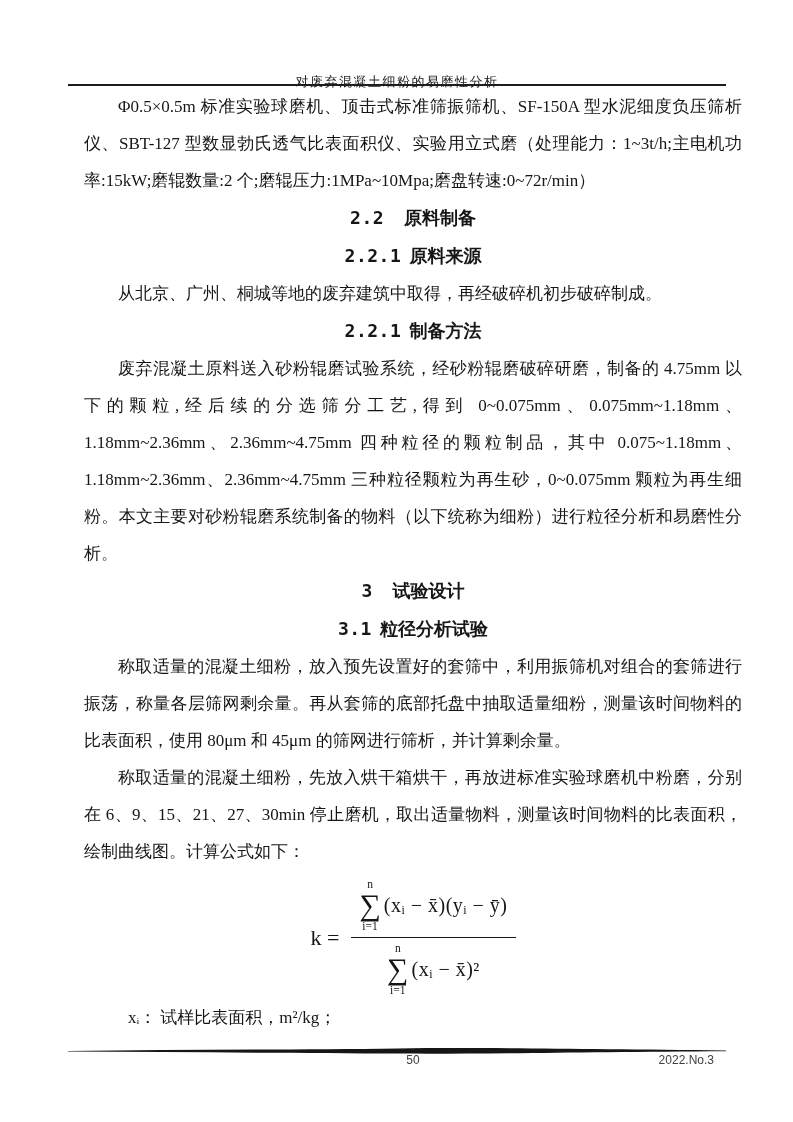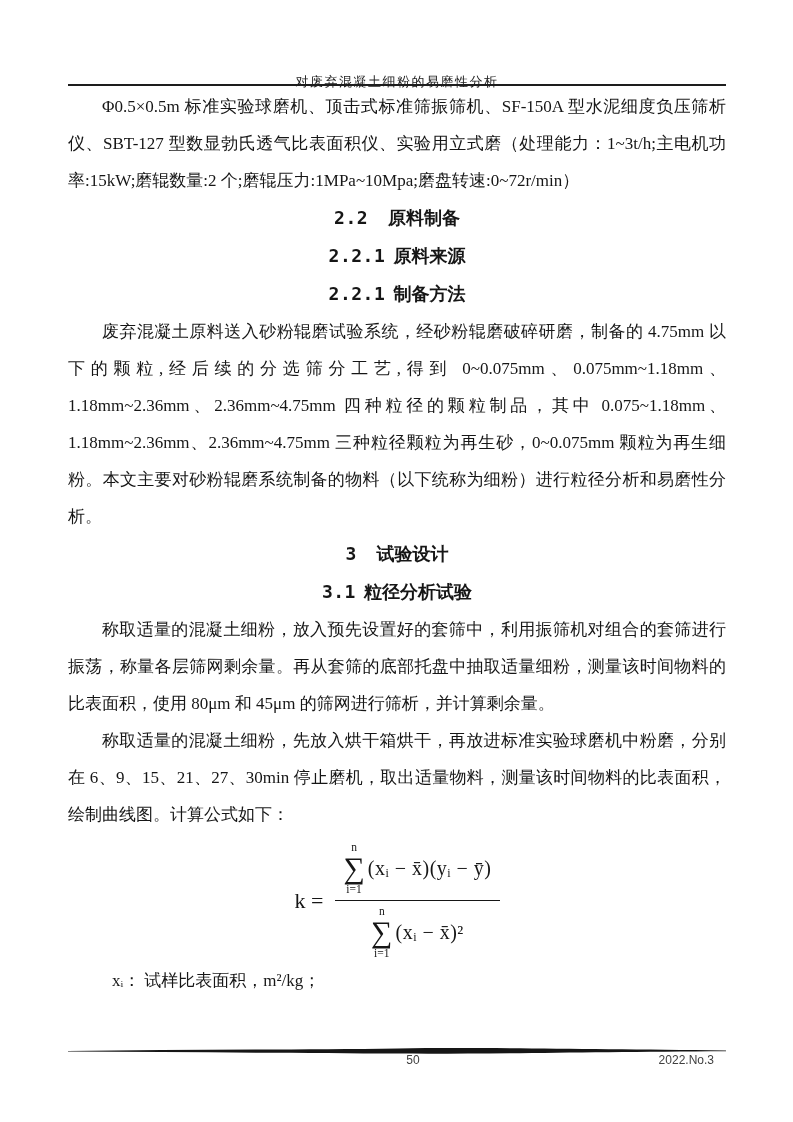--- a/index.html
+++ b/index.html
@@ -22,21 +22,21 @@
     color: #222;
     margin-top: 21px;
   }
   .header-rule {
     position: absolute;
     top: 84px; left: 68px; width: 658px;
     border-top: 2px solid #1d1d1d;
   }
   .content {
     position: absolute;
-    top: 88px; left: 68px; width: 658px;
+    top: 88px; left: 84px; width: 658px;
     font-size: 17px;
     line-height: 37px;
     text-align: justify;
   }
   .content p { margin: 0; text-indent: 2em; }
   .hd {
     margin: 0;
     font-size: 18px;
     line-height: 37px;
     font-weight: bold;
@@ -101,20 +101,21 @@
   <div class="doc-header">对废弃混凝土细粉的易磨性分析</div>
   <div class="header-rule"></div>
 
   <div class="content">
     <p>Φ0.5×0.5m 标准实验球磨机、顶击式标准筛振筛机、SF-150A 型水泥细度负压筛析仪、SBT-127 型数显勃氏透气比表面积仪、实验用立式磨（处理能力：1~3t/h;主电机功率:15kW;磨辊数量:2 个;磨辊压力:1MPa~10Mpa;磨盘转速:0~72r/min）</p>
 
     <h2 class="hd gap-wide"><span class="hd-num">2.2</span><span>原料制备</span></h2>
 
     <h3 class="hd"><span class="hd-num">2.2.1</span><span>原料来源</span></h3>
 
+    <p>从北京、广州、桐城等地的废弃建筑中取得，再经破碎机初步破碎制成。</p>
 
     <h3 class="hd"><span class="hd-num">2.2.1</span><span>制备方法</span></h3>
 
     <p>废弃混凝土原料送入砂粉辊磨试验系统，经砂粉辊磨破碎研磨，制备的 4.75mm 以下的颗粒,经后续的分选筛分工艺,得到 0~0.075mm、0.075mm~1.18mm、1.18mm~2.36mm、2.36mm~4.75mm 四种粒径的颗粒制品，其中 0.075~1.18mm、1.18mm~2.36mm、2.36mm~4.75mm 三种粒径颗粒为再生砂，0~0.075mm 颗粒为再生细粉。本文主要对砂粉辊磨系统制备的物料（以下统称为细粉）进行粒径分析和易磨性分析。</p>
 
     <h2 class="hd gap-wide"><span class="hd-num">3</span><span>试验设计</span></h2>
 
     <h3 class="hd"><span class="hd-num">3.1</span><span>粒径分析试验</span></h3>
 
     <p>称取适量的混凝土细粉，放入预先设置好的套筛中，利用振筛机对组合的套筛进行振荡，称量各层筛网剩余量。再从套筛的底部托盘中抽取适量细粉，测量该时间物料的比表面积，使用 80μm 和 45μm 的筛网进行筛析，并计算剩余量。</p>

